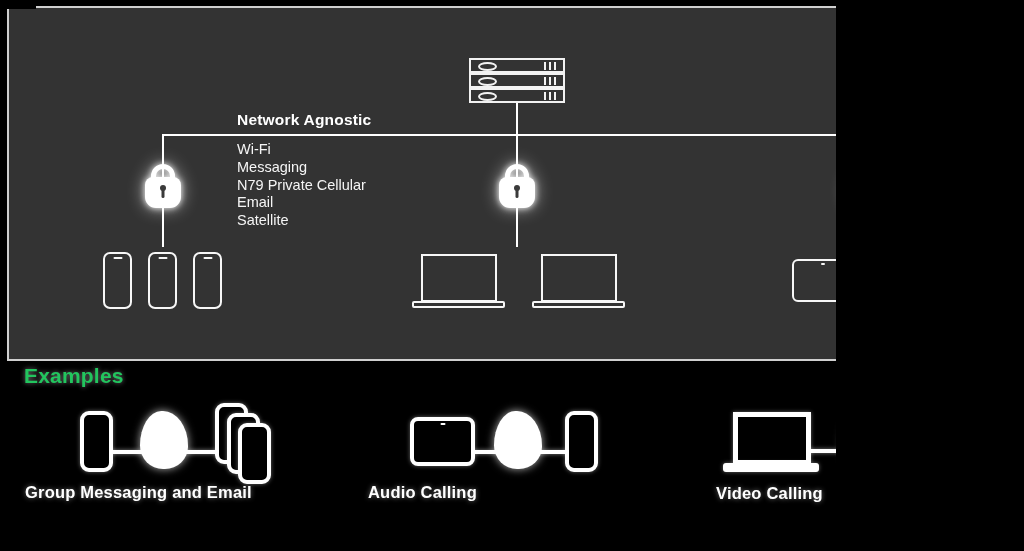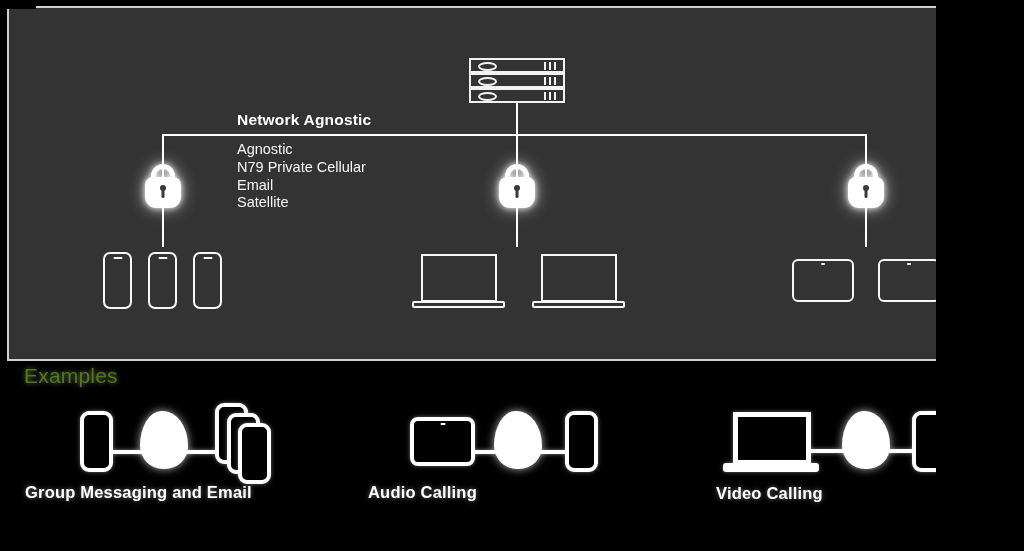--- a/index.html
+++ b/index.html
@@ -1,17 +1,17 @@
 <!DOCTYPE html>
 <html><head>
 <meta charset="utf-8">
 <style>
   html,body{margin:0;padding:0;background:#000;}
   #stage{
-    position:relative;width:936px;height:551px;background:var(--page-bg,#000);
+    position:relative;width:836px;height:551px;background:var(--page-bg,#000);
     font-family:"Liberation Sans", sans-serif;overflow:hidden;
   }
   .abs{position:absolute;}
 
   
   #panel{
     left:7px;top:6px;width:1004px;height:351px;
     background:var(--panel-bg,#333333);
     border:2px solid var(--panel-border,#cfcfcf);
   }
@@ -40,21 +40,21 @@
   .laptop-screen-sm{width:72px;height:44px;border:2.5px solid #f7f7f7;z-index:2;}
   .laptop-base-sm{width:89px;height:3px;border:2px solid #f7f7f7;border-radius:2px;z-index:2;}
   .tablet-sm{width:58px;height:39px;border:2.5px solid #f7f7f7;border-radius:6px;z-index:2;}
   .tablet-sm .cam{position:absolute;left:50%;top:2px;transform:translateX(-50%);width:4px;height:2px;background:#f7f7f7;border-radius:1px;}
 
   
   #network-label{left:237px;top:111px;color:#fff;font-weight:bold;font-size:15.5px;letter-spacing:.2px;z-index:2;}
   #network-list{left:237px;top:141px;color:#f5f5f5;font-size:14.5px;line-height:17.8px;z-index:2;}
 
   
-  #examples-heading{left:24px;top:364px;color:#4d7c0f;font-weight:normal;font-size:21px;letter-spacing:.2px;text-shadow:0 0 5px rgba(255,255,255,.45);}
+  #examples-heading{left:24px;top:364px;color:#22c55e;font-weight:bold;font-size:21px;letter-spacing:.2px;text-shadow:0 0 5px rgba(255,255,255,.45);}
   .ex-line{height:4px;background:#fff;border-radius:2px;box-shadow:0 0 4px rgba(255,255,255,.5);z-index:1;}
   .blob{width:48px;height:58px;background:#fff;border-radius:46% 54% 50% 50% / 62% 62% 40% 42%;box-shadow:0 0 9px rgba(255,255,255,.7);z-index:2;}
   .phone-lg{width:25px;height:53px;border:4px solid #fff;border-radius:9px;background:#000;box-shadow:0 0 4px rgba(255,255,255,.4);z-index:2;}
   .tablet-lg{width:57px;height:41px;border:4px solid #fff;border-radius:8px;background:#000;box-shadow:0 0 4px rgba(255,255,255,.4);z-index:2;}
   .tablet-lg .cam{position:absolute;left:50%;top:2px;transform:translateX(-50%);width:5px;height:2px;background:#fff;border-radius:1px;}
   .laptop-screen-lg{width:68px;height:43px;border:5px solid #fff;background:#000;box-shadow:0 0 4px rgba(255,255,255,.4);z-index:2;}
   .laptop-base-lg{width:96px;height:9px;background:#fff;border-radius:3px;box-shadow:0 0 4px rgba(255,255,255,.4);z-index:2;}
   .ex-label{color:#fff;font-weight:bold;font-size:16.5px;width:300px;letter-spacing:.2px;text-shadow:0 0 5px rgba(255,255,255,.45);}
 </style>
 </head>
@@ -93,21 +93,22 @@
       <span class="server-bars">
           <i></i>
           <i></i>
           <i></i>
         </span>
     </div>
   </div>
 
   <div id="network-label" class="abs">Network Agnostic</div>
   <div id="network-list" class="abs">
-    <div>Agnostic</div>
+    <div>Wi-Fi</div>
+    <div>Messaging</div>
     <div>N79 Private Cellular</div>
     <div>Email</div>
     <div>Satellite</div>
   </div>
 
   <div class="abs lock" style="left:141px;top:164px;">
     <div class="shackle"></div>
     <div class="body">
       <div class="keyhole"></div>
       <div class="keystem"></div>

